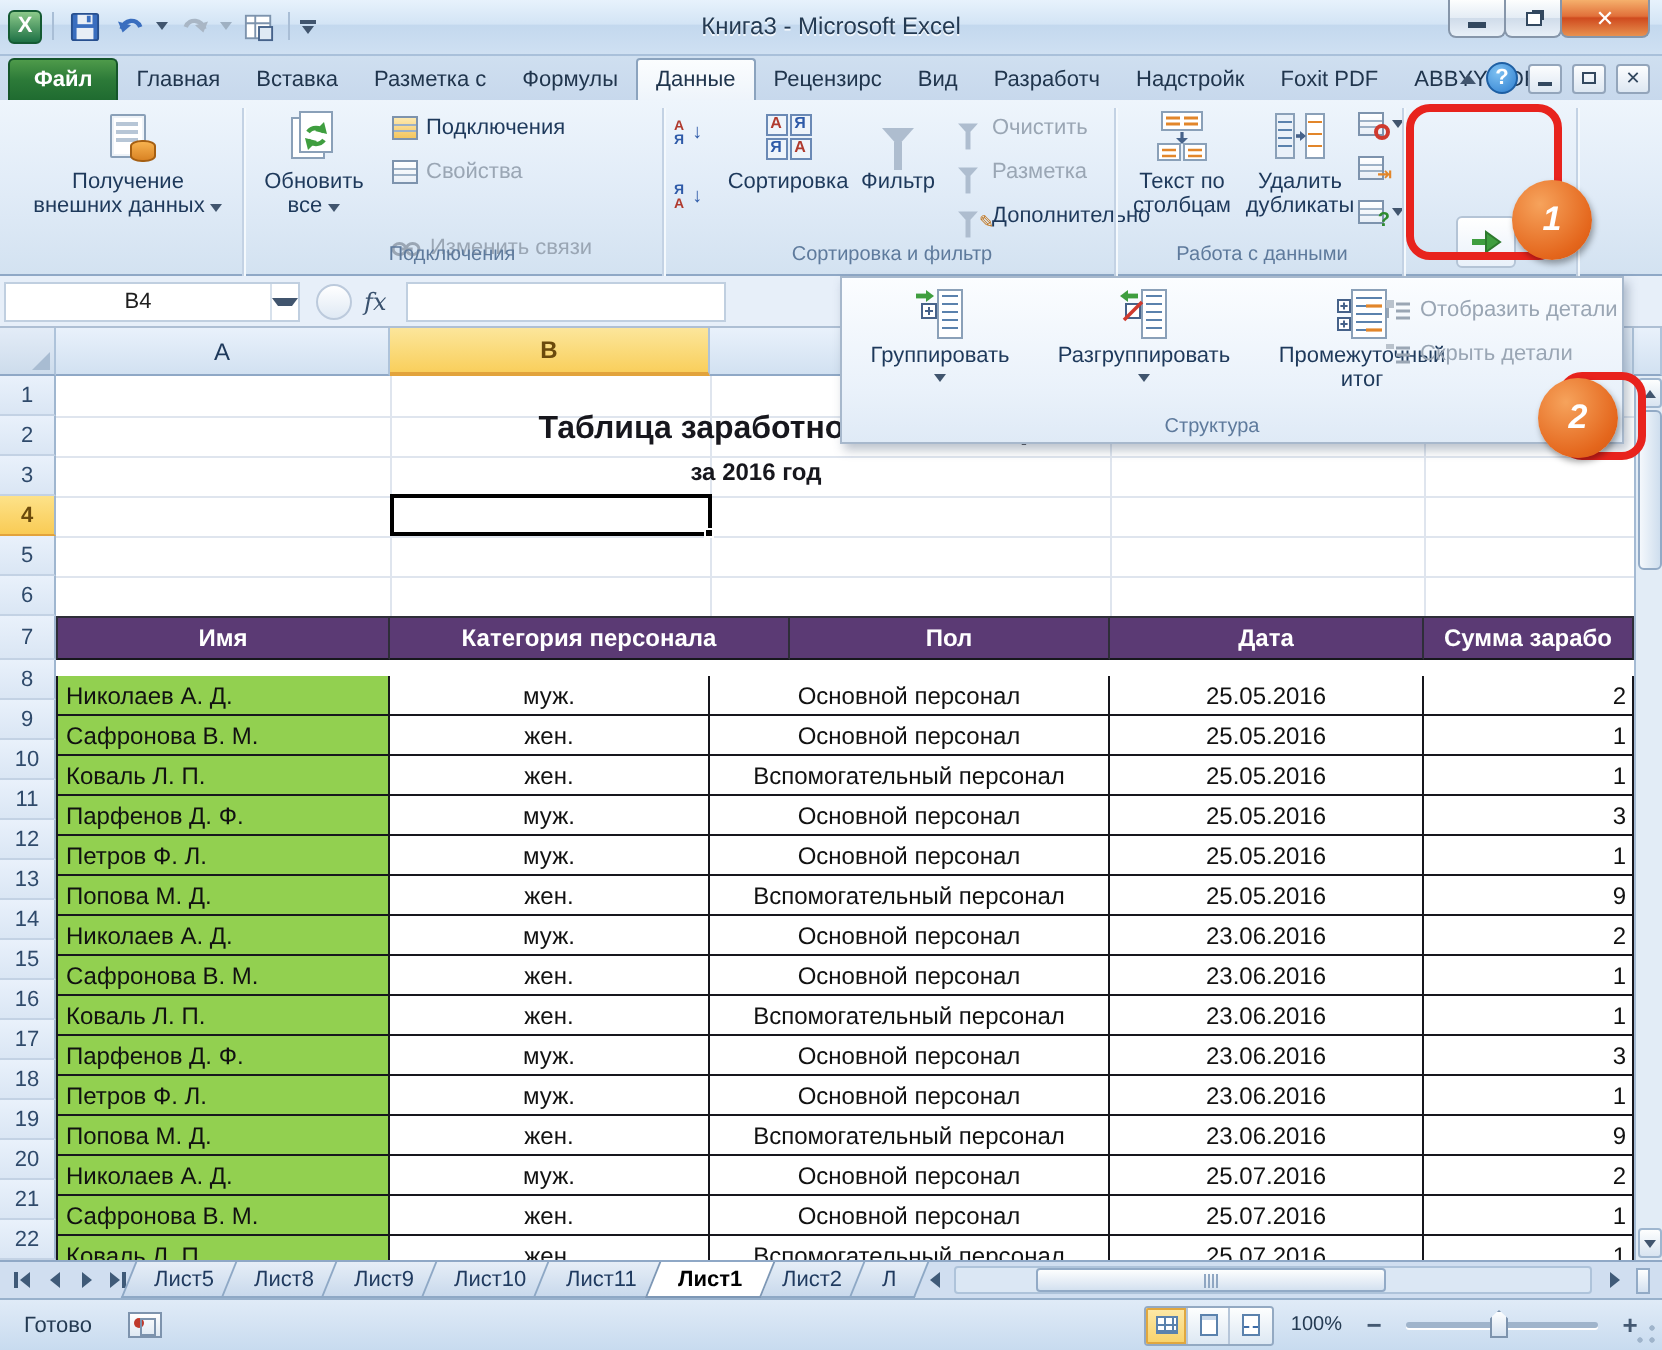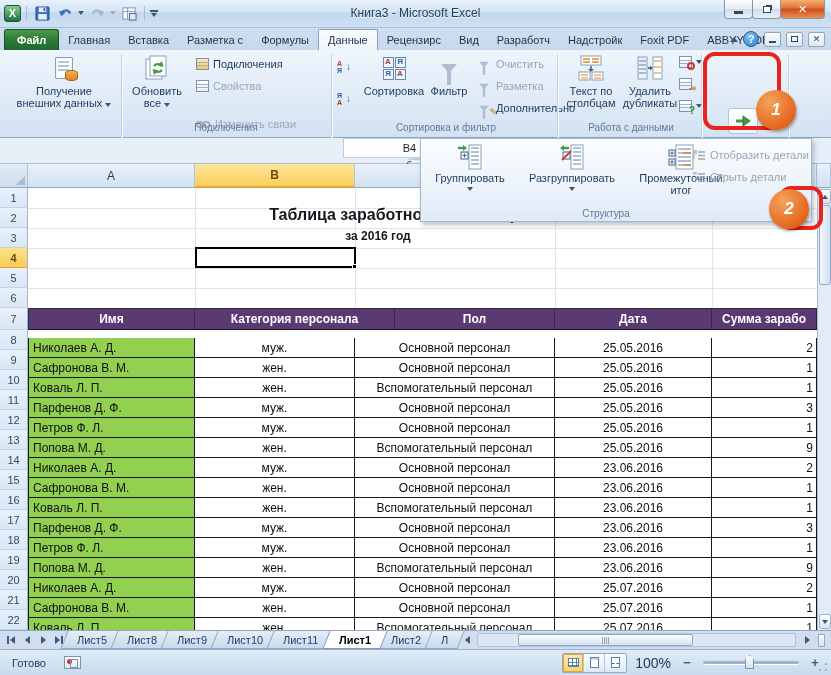--- a/index.html
+++ b/index.html
@@ -65,21 +65,21 @@
   .red-rect { position:absolute; border:4px solid #e8231d; border-radius:12px; z-index:30; }
   #red-rect-1 { left:703px; top:52px; width:78px; height:78px; }
   #red-rect-2 { left:779px; top:186px; width:44px; height:44px; }
   .callout { position:absolute; width:40px; height:40px; border-radius:50%; z-index:31;
     background:radial-gradient(circle at 35% 30%,#f6a35c,#e4661c 70%,#cf5512); color:#fff; font-weight:bold; font-size:17px;
     display:flex; align-items:center; justify-content:center; box-shadow:1px 2px 3px rgba(0,0,0,.35); font-style:italic; }
   #callout-1 { left:756px; top:90px; }
   #callout-2 { left:769px; top:189px; }
 
   
-  #formula-bar { position:absolute; left:0; top:138px; width:831px; height:26px; background:#e7eff9; border-bottom:1px solid #aebfd4; display:flex; align-items:center;flex-direction:column; }
+  #formula-bar { position:absolute; left:0; top:138px; width:831px; height:26px; background:#e7eff9; border-bottom:1px solid #aebfd4; display:flex; align-items:center; }
   #name-box { width:148px; height:20px; margin-left:2px; background:#fff; border:1px solid #c0cfe0; display:flex; align-items:center; }
   #name-box span { flex:1; text-align:center; font-size:11px; }
   .nb-caret { width:14px; height:18px; display:flex; align-items:center; justify-content:center; border-left:1px solid #d7e1ec; }
   #fx-pill { width:18px; height:18px; border-radius:50%; background:linear-gradient(#fff,#dfe9f4); border:1px solid #bccadc; margin:0 6px 0 8px; }
   #fx-label { font-family:"DejaVu Serif",serif; font-style:italic; font-size:12px; color:#39516e; margin-right:10px; }
   #formula-input { width:160px; height:20px; background:#fff; border:1px solid #c0cfe0; }
 
   
   #col-headers { position:absolute; left:0; top:164px; width:831px; height:24px; }
   .chdr { position:absolute; top:0; height:24px; background:linear-gradient(#e9f1fb,#d2e1f1); border-right:1px solid #aec3da; border-bottom:1px solid #8fa8c6;
@@ -163,21 +163,21 @@
   .vbtn.sel { background:linear-gradient(#fde9a9,#f8d269); box-shadow:inset 0 0 0 1px #e0a73f; }
   .vic-grid { width:11px; height:9px; background:
       linear-gradient(#5b82ad,#5b82ad) 0 3px/11px 1px no-repeat,
       linear-gradient(#5b82ad,#5b82ad) 0 6px/11px 1px no-repeat,
       linear-gradient(#5b82ad,#5b82ad) 3px 0/1px 9px no-repeat,
       linear-gradient(#5b82ad,#5b82ad) 7px 0/1px 9px no-repeat,
       #fff; border:1px solid #5b82ad; }
   .vic-page { width:9px; height:11px; background:#fff; border:1px solid #5b82ad; box-shadow:inset 0 2px 0 #c8d8ea; }
   .vic-break { width:9px; height:11px; background:#fff; border:1px solid #5b82ad; position:relative; }
   .vic-break::after { content:""; position:absolute; left:0; top:5px; width:100%; border-top:1px dashed #3d6ca8; }
-  #zoom-label { font-size:14px; color:#243a52; }
+  #zoom-label { font-size:10px; color:#243a52; }
   .zoom-btn { width:16px; height:16px; display:flex; align-items:center; justify-content:center; color:#445972; font-size:13px; font-weight:bold; }
   #zoom-track { position:relative; width:96px; height:3px; background:#9fb4cb; border-radius:2px; box-shadow:0 1px 0 #fff; }
   #zoom-thumb { position:absolute; left:42px; top:-6px; width:9px; height:14px; background:linear-gradient(#fdfefe,#d4e1f0); border:1px solid #7d93ad; clip-path:polygon(50% 0,100% 30%,100% 100%,0 100%,0 30%); }
   #resize-grip { position:absolute; right:2px; bottom:2px; width:12px; height:12px;
      background:radial-gradient(circle at 9px 3px,#9fb4cb 1.2px,transparent 1.5px),
                 radial-gradient(circle at 9px 9px,#9fb4cb 1.2px,transparent 1.5px),
                 radial-gradient(circle at 3px 9px,#9fb4cb 1.2px,transparent 1.5px); }
 
   
   .ic-page { width:18px; height:22px; background:#fff; border:1px solid #8aa0b8; position:relative; border-radius:1px; box-shadow:inset 0 0 0 1px #eef3f8; }

